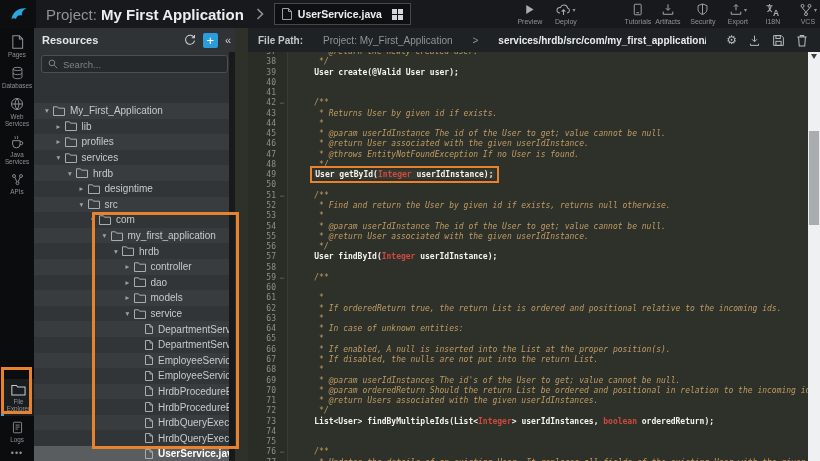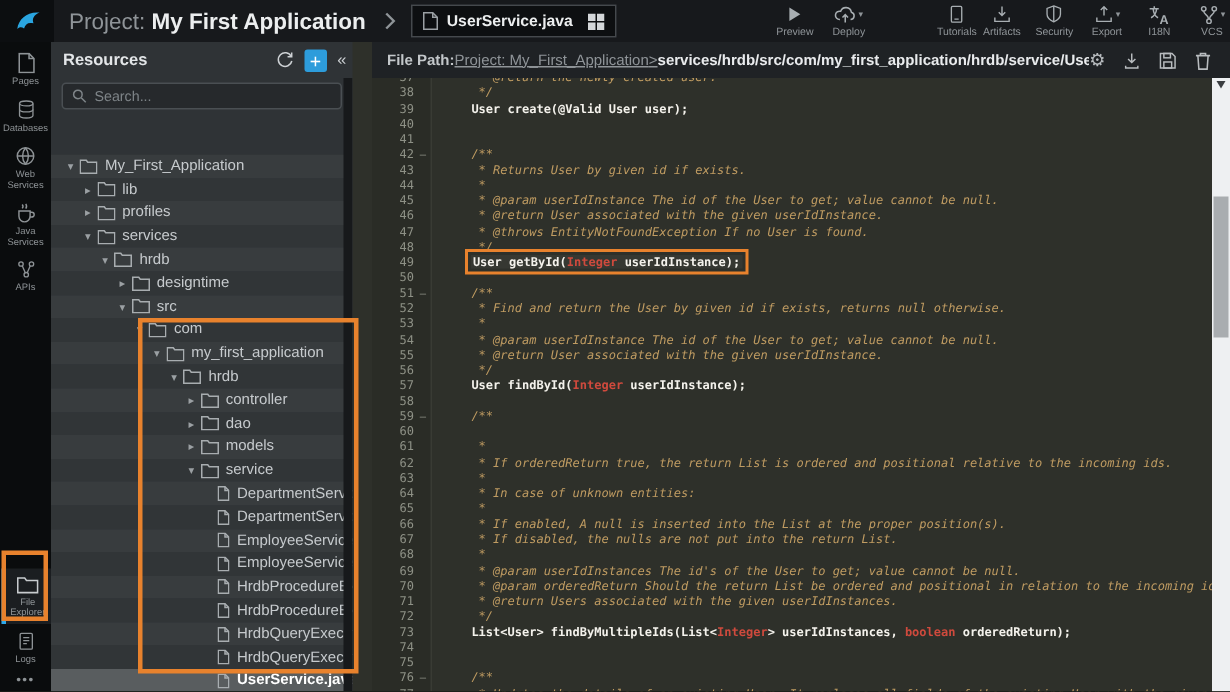--- a/index.html
+++ b/index.html
@@ -53,23 +53,23 @@
         white-space:nowrap;overflow:hidden;cursor:pointer;}
   .trow:nth-child(odd){background:#383c3e;}
   .trow:nth-child(even){background:#313537;}
   .trow.sel{background:#595d5f;color:#ffffff;font-weight:bold;}
   .arrow{width:10px;flex:none;font-size:7.5px;color:#9ba0a3;text-align:center;font-family:"DejaVu Sans",sans-serif;}
   .ticon{flex:none;margin:0 5px 0 1px;display:flex;}
   .tree-strip{position:absolute;right:0;top:24px;bottom:0;width:6px;background:#17191b;z-index:2;}
 
   
   .ed{position:absolute;left:248px;top:28px;right:0;bottom:0;background:#2e302a;z-index:3;}
-  .fpbar{height:24px;background:#1f2225;display:flex;align-items:center;padding:0 10px;gap:0;font-size:10px;white-space:nowrap;}
+  .fpbar{height:24px;background:#1f2225;display:flex;align-items:center;padding:0 10px;gap:20px;font-size:10px;white-space:nowrap;}
   .fp-label{color:#c3c7ca;font-weight:bold;}
-  .fp-mid,.fp-sep{color:#8f9498;text-decoration:underline;}
+  .fp-mid,.fp-sep{color:#8f9498;}
   .fp-path{color:#e9ebed;font-weight:bold;overflow:hidden;}
   .fp-icons{margin-left:auto;display:flex;gap:11px;align-items:center;color:#b8bcbf;flex:none;padding-right:2px;}
   .fp-icons > *{cursor:pointer;display:flex;}
   .code{position:absolute;left:0;top:24px;right:12px;bottom:0;overflow:hidden;
         font-family:"DejaVu Sans Mono",monospace;}
   .gutterbg{position:absolute;left:0;top:0;bottom:0;width:40px;background:#2a2c26;border-right:1px solid #393b34;}
   .lines{position:absolute;left:0;top:-5px;right:0;}
   .cl{display:flex;height:10.27px;line-height:10.3px;font-size:8px;white-space:pre;}
   .ln{width:28px;flex:none;text-align:right;color:#8e9186;}
   .fold{width:12px;flex:none;color:#8e9186;font-size:7px;text-align:center;}

